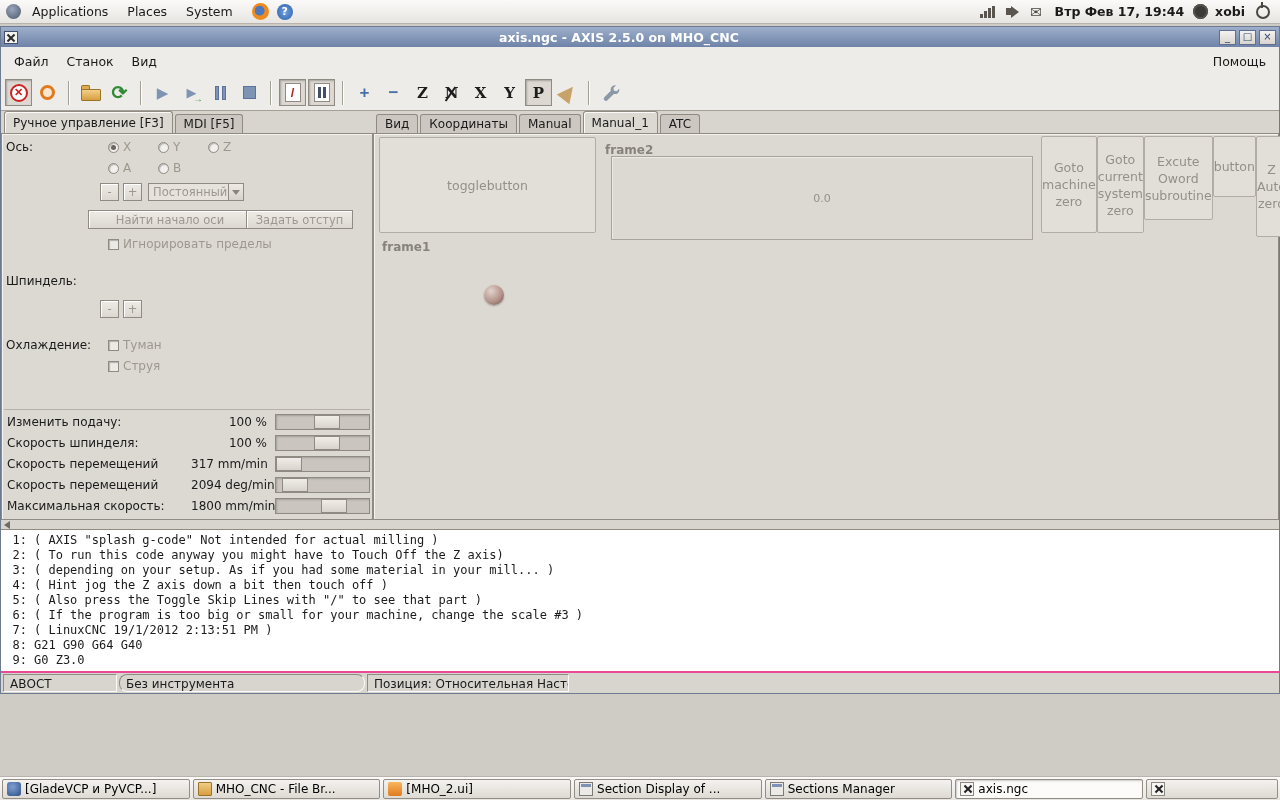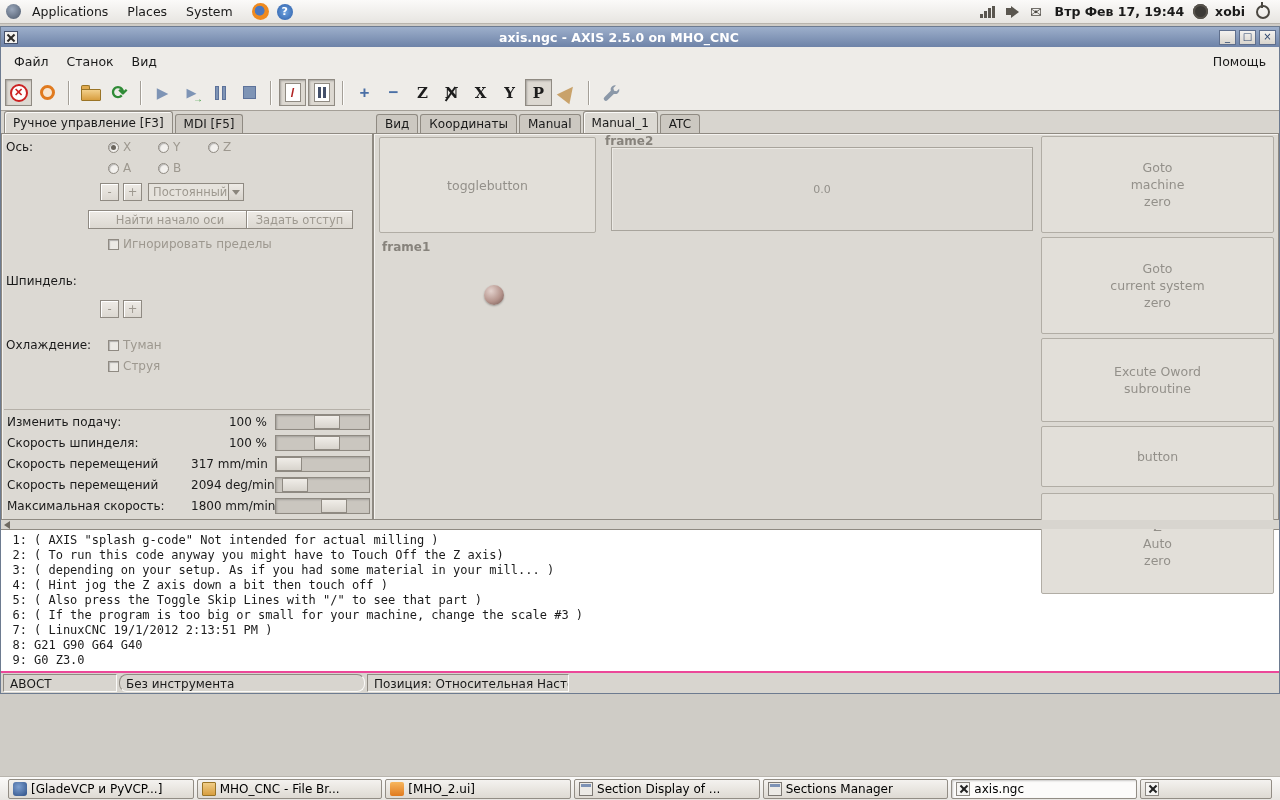--- a/index.html
+++ b/index.html
@@ -108,41 +108,41 @@
 
 
 .bigbtn { background:#e2dfd9; border:1px solid #b1ada5; border-radius:2px; color:#93908a; font-size:12.5px;
   font-family:inherit; white-space:pre-line; line-height:17px; text-align:center; }
 .frame-legend { font-weight:bold; color:#87837c; font-size:12px; }
 .frame2 { position:absolute; }
 .frame2-box { position:absolute; left:6px; right:2px; top:13px; bottom:0; border:1px solid #a8a49c; box-shadow:inset 1px 1px 0 #eceae5; }
 .frame2-value { position:absolute; left:0; right:0; top:50%; transform:translateY(-50%); text-align:center; color:#93908a; font-size:11px; }
 .sphere { width:20px; height:20px; border-radius:50%;
   background:radial-gradient(circle at 35% 30%, #e3d2cd, #b5948c 55%, #7e625c 90%); box-shadow:0 1px 2px rgba(0,0,0,.3); }
-.sidecol { position:absolute; top:2px; right:4px; width:233px; display:flex; flex-direction:column; }
+.sidecol { position:absolute; top:2px; right:4px; width:233px; display:flex; flex-direction:row; }
 .sb1,.sb2 { height:97px; margin-bottom:4px; }
 .sb3 { height:84px; margin-bottom:4px; }
 .sb4 { height:61px; margin-bottom:6px; }
 .sb5 { height:101px; }
 
 
 .sash { height:9px; background:#d8d5cf; position:relative; flex:0 0 auto; }
 .sash-arrow { position:absolute; left:3px; top:1px; width:0; height:0; border-top:4px solid transparent; border-bottom:4px solid transparent; border-right:6px solid #6f6a62; }
 .gcode { height:142px; flex:0 0 auto; background:#fff; border-top:1px solid #8f8a82;
   font-family:"DejaVu Sans Mono","Liberation Mono",monospace; font-size:12px; padding:3px 6px; overflow:hidden; color:#1b1b1b; }
 .gline { height:15px; line-height:15px; white-space:pre; }
 .ln { display:inline-block; width:20px; text-align:right; margin-right:7px; }
 .statusbar { height:22px; flex:0 0 auto; background:#d8d5cf; display:flex; align-items:stretch; gap:2px; padding:1px 2px; border-top:2px solid #ec4899; }
 .scell { border:1px solid; border-color:#8f8a82 #fbfaf8 #fbfaf8 #8f8a82; padding:2px 6px; font-size:12px; white-space:nowrap; overflow:hidden; }
 .c1 { width:114px; } .c2 { width:246px;border-radius:8px; } .c3 { width:202px; }
 .fill { flex:1; border-color:transparent; }
 
 
 .taskbar { position:absolute; left:0; bottom:0; width:1280px; height:24px; background:linear-gradient(#fbfaf9,#e7e5e1);
-  border-top:1px solid #b8b4ad; display:flex; align-items:center; gap:3px; padding:0 8px; z-index:9; }
+  border-top:1px solid #b8b4ad; display:flex; align-items:center; gap:3px; padding:0 2px; z-index:9; }
 .task { flex:1; height:20px; display:flex; align-items:center; gap:4px; padding:0 4px; min-width:0;
   background:linear-gradient(#f4f2ef,#dedad3); border:1px solid #928d85; border-radius:2px; font-size:12px; white-space:nowrap; overflow:hidden; font-family:inherit; }
 .task.active { background:#fcfbfa; box-shadow:inset 1px 1px 2px rgba(0,0,0,.2); }
 .task.iconic { flex:0 0 132px; }
 .tlabel { overflow:hidden; }
 .ticon { width:14px; height:14px; flex:0 0 14px; position:relative; }
 .ticon.blue { background:radial-gradient(circle at 40% 35%, #7ea0d0, #2d4f86); border-radius:3px; }
 .ticon.folder { background:linear-gradient(#f0cd87,#d89e3f); border:1px solid #9a7426; border-radius:1px; }
 .ticon.glade { background:linear-gradient(#f7b65e,#e07a1f); border-radius:2px; }
 .ticon.win { background:#eceae6; border:1px solid #7d7974; }
@@ -375,21 +375,21 @@
         <div class="tabrow">
           <span class="tab">Вид</span>
           <span class="tab">Координаты</span>
           <span class="tab">Manual</span>
           <span class="tab selected">Manual_1</span>
           <span class="tab">ATC</span>
         </div>
         <div class="pane-body">
           <button class="bigbtn pos" style="left:5px;top:3px;width:217px;height:96px">togglebutton</button>
 
-          <div class="frame2 pos" style="left:231px;top:0;width:430px;height:97px">
+          <div class="frame2 pos" style="left:231px;top:9px;width:430px;height:97px">
             <span class="frame-legend">frame2</span>
             <div class="frame2-box">
               <span class="frame2-value">0.0</span>
             </div>
           </div>
 
           <span class="frame-legend pos" style="left:8px;top:106px">frame1</span>
           <span class="sphere pos" style="left:110px;top:151px"></span>
 
           <div class="sidecol">

